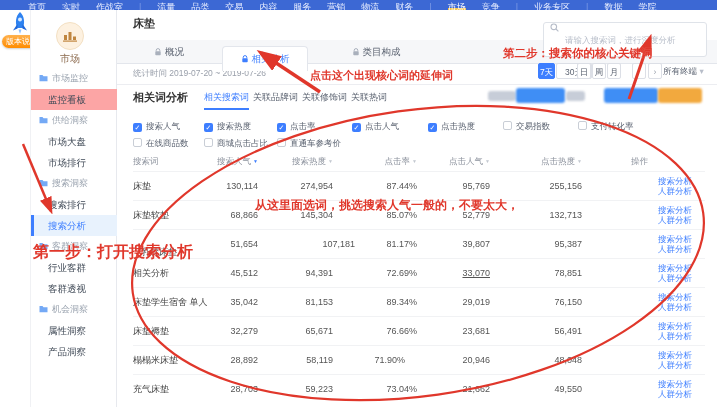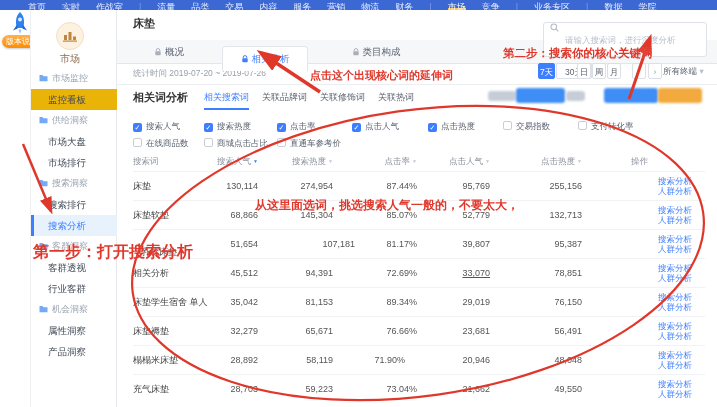--- a/index.html
+++ b/index.html
@@ -22,21 +22,21 @@
   .modcircle{position:absolute;left:56px;top:22px;width:28px;height:28px;border-radius:50%;
              background:#fdf1e0;border:1px solid #f3e0c3;box-sizing:border-box;
              display:flex;align-items:center;justify-content:center;}
   .modlabel{position:absolute;left:50px;top:52px;width:40px;text-align:center;
             font-size:10px;color:#8c6b4f;}
   .menu{position:absolute;left:0;top:58px;width:87px;}
   .menu .grp{height:21px;line-height:21px;font-size:9px;color:#9aa3af;padding-left:8px;white-space:nowrap;}
   .menu .grp svg{vertical-align:-1px;margin-right:4px;}
   .menu .itm{height:21px;line-height:21px;font-size:9.5px;color:#404a57;padding-left:17px;
              white-space:nowrap;box-sizing:border-box;cursor:pointer;}
-  .menu .itm.hl{background:#eab308;}
+  .menu .itm.hl{background:#fca5a5;}
   .menu .itm.sel{background:#e8f2fd;border-left:3px solid #3d7eff;padding-left:14px;color:#3d7eff;}
   
   .content-bg{position:absolute;left:117px;top:10px;width:600px;height:397px;background:#fff;}
   .kwtitle{position:absolute;left:133px;top:16px;font-size:11px;font-weight:bold;color:#333;}
   .tabstrip{position:absolute;left:117px;top:40px;width:600px;height:24px;background:#f6f7f9;
             border-bottom:1px solid #e3e6ec;box-sizing:border-box;}
   .tab{position:absolute;top:0;height:24px;line-height:24px;text-align:center;font-size:9.5px;color:#5a6270;cursor:pointer;}
   .tab svg{vertical-align:-1px;margin-right:3px;}
   .tab.active{background:#fff;border:1px solid #e3e6ec;border-bottom:none;height:25px;
               border-radius:4px 4px 0 0;color:#3d7eff;box-sizing:border-box;z-index:2;}
@@ -46,21 +46,21 @@
                 font-family:inherit;background:transparent;}
   .search input::placeholder{color:#b7bdc9;}
   .stats{position:absolute;left:133px;top:68px;font-size:8.5px;color:#9aa0ab;}
   .dbtn{position:absolute;top:63px;height:16px;line-height:16px;text-align:center;font-size:8.5px;
         color:#5a6270;border:1px solid #dcdfe6;border-radius:2px;box-sizing:border-box;background:#fff;cursor:pointer;}
   .dbtn.active{background:#3d7eff;border-color:#3d7eff;color:#fff;}
   .terminal{position:absolute;left:663px;top:66px;font-size:8.5px;color:#5a6270;cursor:pointer;}
   .hdrline{position:absolute;left:117px;top:84px;width:600px;height:1px;background:#ecedf1;}
   
   .sectitle{position:absolute;left:133px;top:90px;font-size:11px;font-weight:bold;color:#333;}
-  .subtabs{position:absolute;left:204px;top:91px;display:flex;gap:13px;}
+  .subtabs{position:absolute;left:204px;top:91px;display:flex;gap:4px;}
   .subtabs span{font-size:9px;color:#5a6270;padding-bottom:4px;cursor:pointer;}
   .subtabs span.active{color:#3d7eff;border-bottom:2px solid #3d7eff;}
   .blurbar{position:absolute;border-radius:3px;filter:blur(1.3px);}
   .metric{position:absolute;font-size:8.5px;color:#5a6270;white-space:nowrap;cursor:pointer;}
   .cb{display:inline-block;width:9px;height:9px;border-radius:2px;vertical-align:-1px;margin-right:4px;
       box-sizing:border-box;}
   .cb.on{background:#3d7eff;color:#fff;font-size:7px;line-height:9px;text-align:center;}
   .cb.off{border:1px solid #c9ced6;background:#fff;}
   
   .table{position:absolute;left:133px;top:153px;width:572px;}
@@ -128,22 +128,22 @@
         <div class="itm">市场大盘</div>
         <div class="itm">市场排行</div>
         <div class="grp"><svg width="9" height="8" viewBox="0 0 9 8">
             <path d="M0.5 1 h3 l1 1.2 h4 v5 h-8 z" fill="#74a9f5"></path>
           </svg><span>搜索洞察</span></div>
         <div class="itm">搜索排行</div>
         <div class="itm sel">搜索分析</div>
         <div class="grp"><svg width="9" height="8" viewBox="0 0 9 8">
             <path d="M0.5 1 h3 l1 1.2 h4 v5 h-8 z" fill="#74a9f5"></path>
           </svg><span>客群洞察</span></div>
+        <div class="itm">行业客群</div>
         <div class="itm">客群透视</div>
-        <div class="itm">行业客群</div>
         <div class="grp"><svg width="9" height="8" viewBox="0 0 9 8">
             <path d="M0.5 1 h3 l1 1.2 h4 v5 h-8 z" fill="#74a9f5"></path>
           </svg><span>机会洞察</span></div>
         <div class="itm">属性洞察</div>
         <div class="itm">产品洞察</div>
       </div>
   </div>
   <div class="modcircle">
     <svg width="14" height="12" viewBox="0 0 14 12">
       <rect x="1" y="5" width="3" height="5" fill="#c0863f"></rect>

